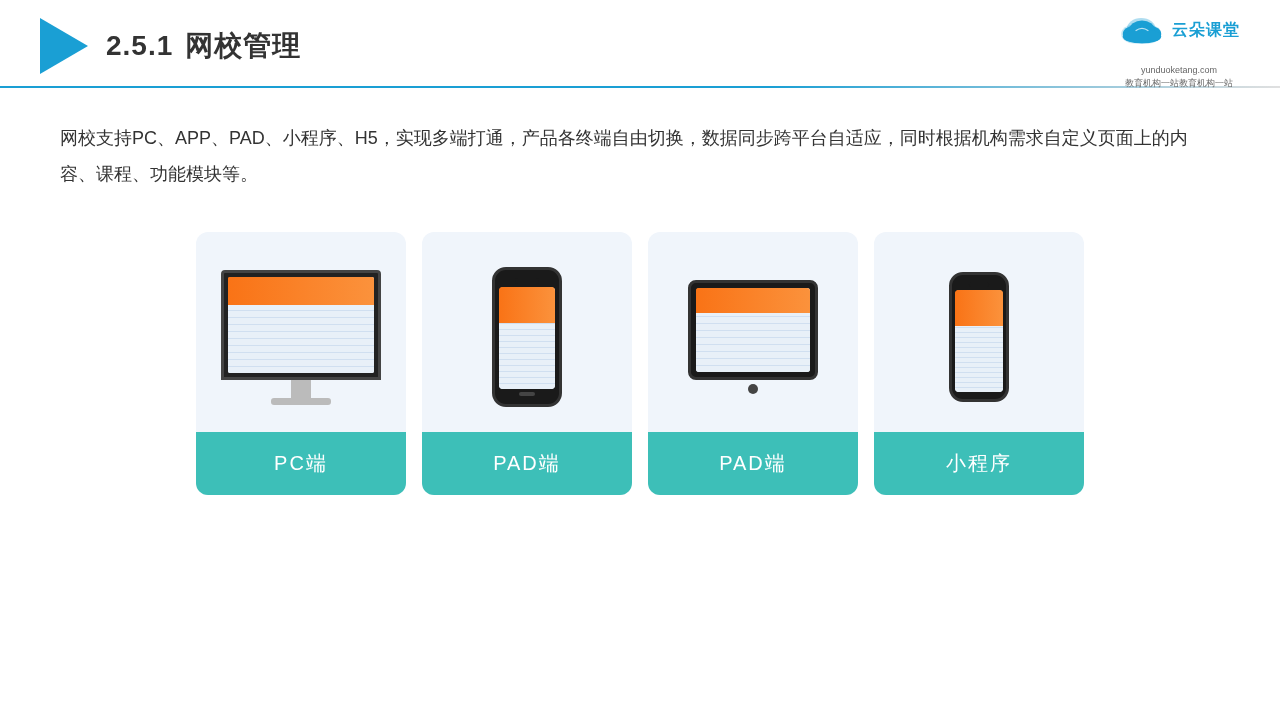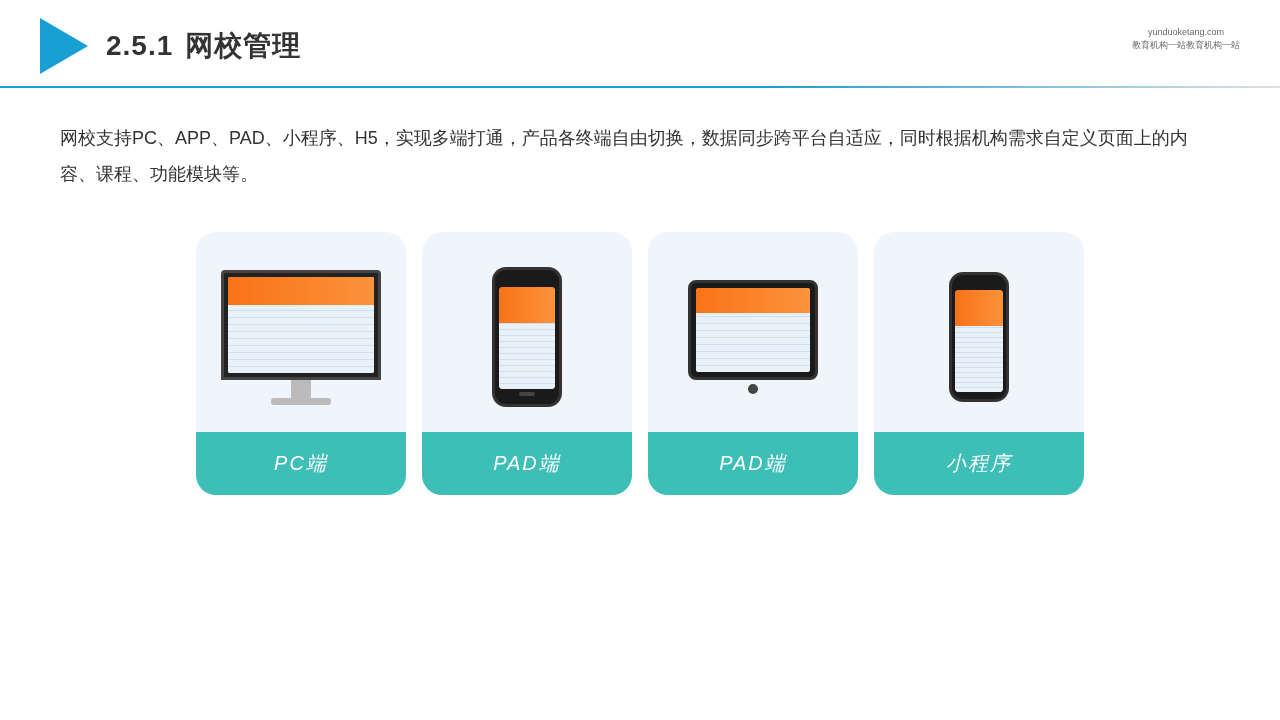--- a/index.html
+++ b/index.html
@@ -56,21 +56,21 @@
     }
     .brand-name {
       font-size: 16px;
       color: #1a9fd4;
       font-weight: bold;
       letter-spacing: 1px;
     }
     .brand-sub {
       font-size: 9px;
       color: #666;
-      margin-top: 12px;
+      margin-top: 18px;
       text-align: center;
       line-height: 1.4;
     }
 
     
     .header-divider {
       height: 2px;
       background: linear-gradient(to right, #1a9fd4 60%, #e0e0e0 100%);
       margin: 12px 0 0 0;
     }
@@ -86,28 +86,27 @@
     
     .cards-container {
       display: flex;
       gap: 16px;
       padding: 20px 60px 30px 60px;
       justify-content: center;
     }
 
     .card {
       background: #f0f5fb;
-      border-radius: 20px;
+      border-radius: 12px;
       width: 210px;
       display: flex;
       flex-direction: column;
       align-items: center;
       overflow: hidden;
       flex-shrink: 0;
-      font-style: italic;
     }
 
     .card-image-area {
       width: 100%;
       height: 200px;
       display: flex;
       align-items: center;
       justify-content: center;
       padding: 20px 10px 10px 10px;
     }
@@ -331,20 +330,35 @@
   </style>
 </head>
 <body>
 
 <div class="header">
   <div class="logo-triangle"></div>
   <h1 class="page-title">
     <span class="num">2.5.1</span><span>网校管理</span>
   </h1>
   <div class="brand-logo">
+    <div class="brand-logo-icon">
+
+      <svg class="cloud-svg" viewBox="0 0 60 38" fill="none" xmlns="http://www.w3.org/2000/svg">
+        <ellipse cx="20" cy="24" rx="16" ry="12" fill="#1a9fd4" opacity="0.25"></ellipse>
+        <ellipse cx="38" cy="24" rx="16" ry="12" fill="#1a9fd4" opacity="0.25"></ellipse>
+        <ellipse cx="29" cy="18" rx="18" ry="14" fill="#1a9fd4" opacity="0.35"></ellipse>
+        <ellipse cx="20" cy="24" rx="14" ry="10" fill="#1a9fd4"></ellipse>
+        <ellipse cx="40" cy="24" rx="14" ry="10" fill="#1a9fd4"></ellipse>
+        <ellipse cx="30" cy="19" rx="16" ry="12" fill="#1a9fd4"></ellipse>
+        <ellipse cx="30" cy="27" rx="24" ry="9" fill="#1a9fd4"></ellipse>
+
+        <path d="M22 20 Q30 14 38 20" stroke="white" stroke-width="1.5" fill="none" opacity="0.7"></path>
+      </svg>
+      <span class="brand-name">云朵课堂</span>
+    </div>
     <div class="brand-sub">
       <span>yunduoketang.com</span><br>
       <span>教育机构一站</span><span>教育机构一站</span>
     </div>
   </div>
 </div>
 
 <div class="header-divider"></div>
 
 <div class="description">

